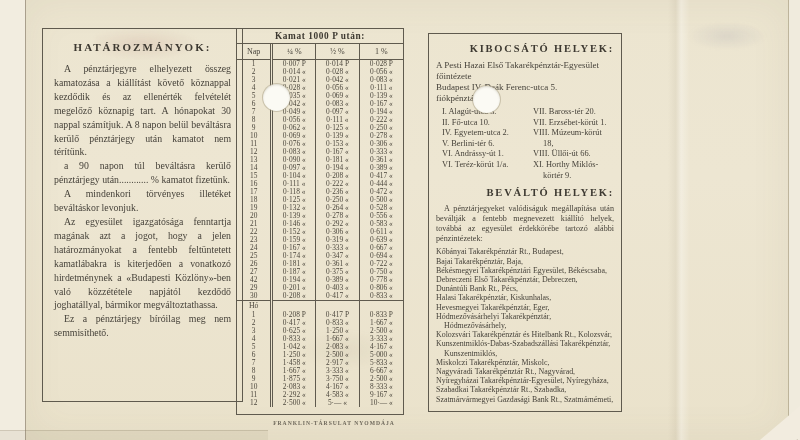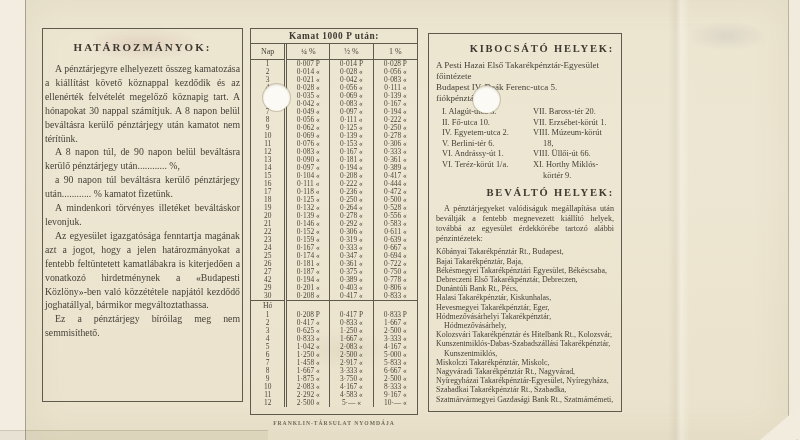--- a/index.html
+++ b/index.html
@@ -29,28 +29,28 @@
          background:radial-gradient(ellipse at 45% 50%,rgba(178,120,108,.16),transparent 72%);}
   .ghost-b{left:688px;top:22px;width:78px;height:28px;
          background:radial-gradient(ellipse at 50% 50%,rgba(108,110,142,.13),transparent 72%);}
   .ghost-c{left:300px;top:330px;width:90px;height:40px;
          background:radial-gradient(ellipse at 50% 50%,rgba(140,125,95,.08),transparent 72%);}
 
   .box{position:absolute;border:1px solid #5f5a4e;background:transparent;
        color:#433f37;overflow:hidden;box-sizing:border-box;}
 
   
-  .left-box{left:42px;top:28px;width:201px;height:374px;padding:10px 2px;}
+  .left-box{left:42px;top:28px;width:201px;height:374px;padding:10px 11px;}
   .terms-title{font-weight:bold;font-size:11px;letter-spacing:2px;text-align:center;
        margin:2px 0 9px 0;color:#3d3931;}
   .para{font-size:9.8px;line-height:13.9px;text-align:justify;margin:0;
        text-indent:10px;color:#46423a;}
 
   
-  .table-box{left:250px;top:28px;width:168px;height:387px;padding:0;}
+  .table-box{left:236px;top:28px;width:168px;height:387px;padding:0;}
   .t-title{font-weight:bold;font-size:9.3px;text-align:center;letter-spacing:.6px;
        line-height:14px;border-bottom:1px solid #5f5a4e;color:#3d3931;}
   table.itbl{width:100%;border-collapse:collapse;table-layout:fixed;}
   .itbl col.c-nap{width:21%;} .itbl col.c-v{width:26.3%;}
   .itbl th{font-weight:normal;font-size:8px;line-height:13px;text-align:center;
        border-bottom:1px solid #5f5a4e;color:#46423a;}
   .itbl td{font-size:7.4px;line-height:8px;height:8px;text-align:center;
        padding:0;color:#4c473d;white-space:nowrap;}
   .itbl th:first-child,.itbl td:first-child{border-right:3px double #5f5a4e;}
   .itbl th:nth-child(2),.itbl td:nth-child(2),
@@ -95,21 +95,20 @@
   <div class="bottom-edge"></div>
   <div class="corner-cut"></div>
   <div class="corner-cut-line"></div>
   <div class="ghost ghost-a"></div>
   <div class="ghost ghost-b"></div>
   <div class="ghost ghost-c"></div>
 
   <section class="box left-box">
     <h2 class="terms-title">HATÁROZMÁNYOK:</h2>
     <p class="para">A pénztárjegyre elhelyezett összeg kamatozása a kiállítást követő köznappal kezdődik és az ellenérték felvételét megelőző köznapig tart. A hónapokat 30 nappal számítjuk. A 8 napon belül beváltásra kerülő pénztárjegy után kamatot nem térítünk.</p>
-    <p class="para">A 8 napon túl, de 90 napon belül beváltásra kerülő pénztárjegy után............ %,</p>
     <p class="para">a 90 napon túl beváltásra kerülő pénztárjegy után............ % kamatot fizetünk.</p>
     <p class="para">A mindenkori törvényes illetéket beváltáskor levonjuk.</p>
     <p class="para">Az egyesület igazgatósága fenntartja magának azt a jogot, hogy a jelen határozmányokat a fentebb feltüntetett kamatlábakra is kiterjedően a vonatkozó hirdetménynek a «Budapesti Közlöny»-ben való közzététele napjától kezdődő joghatállyal, bármikor megváltoztathassa.</p>
     <p class="para">Ez a pénztárjegy bíróilag meg nem semmisíthető.</p>
   </section>
 
   <section class="box table-box">
     <div class="t-title">Kamat 1000 P után:</div>
     <table class="itbl">
       <colgroup>

